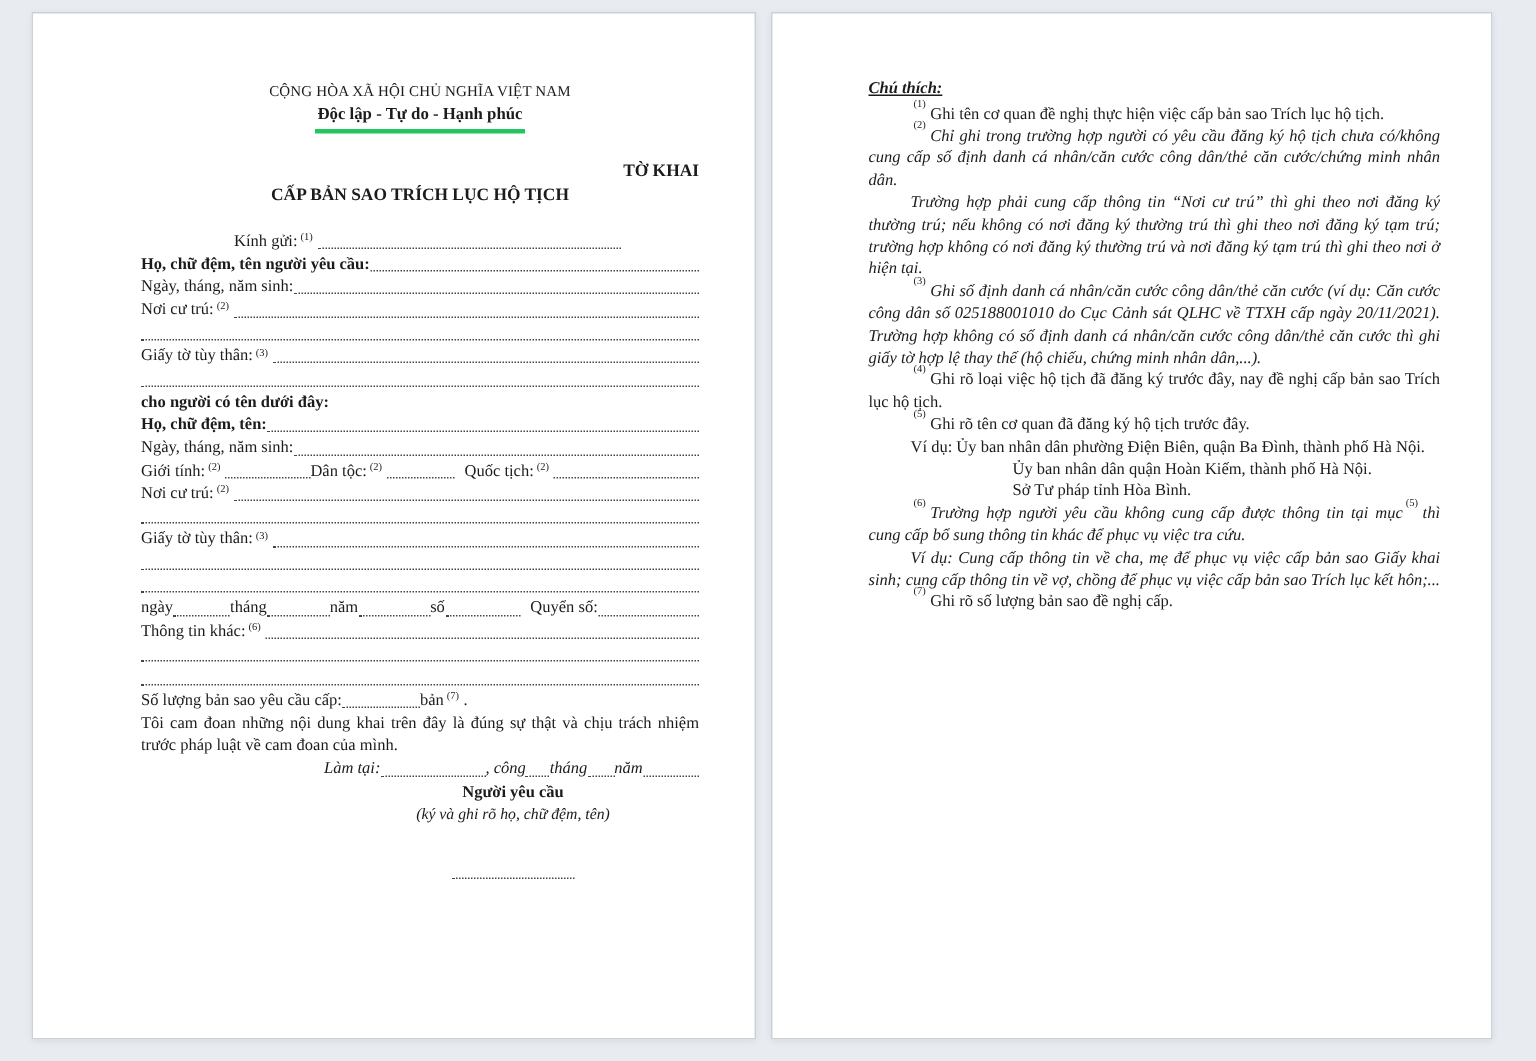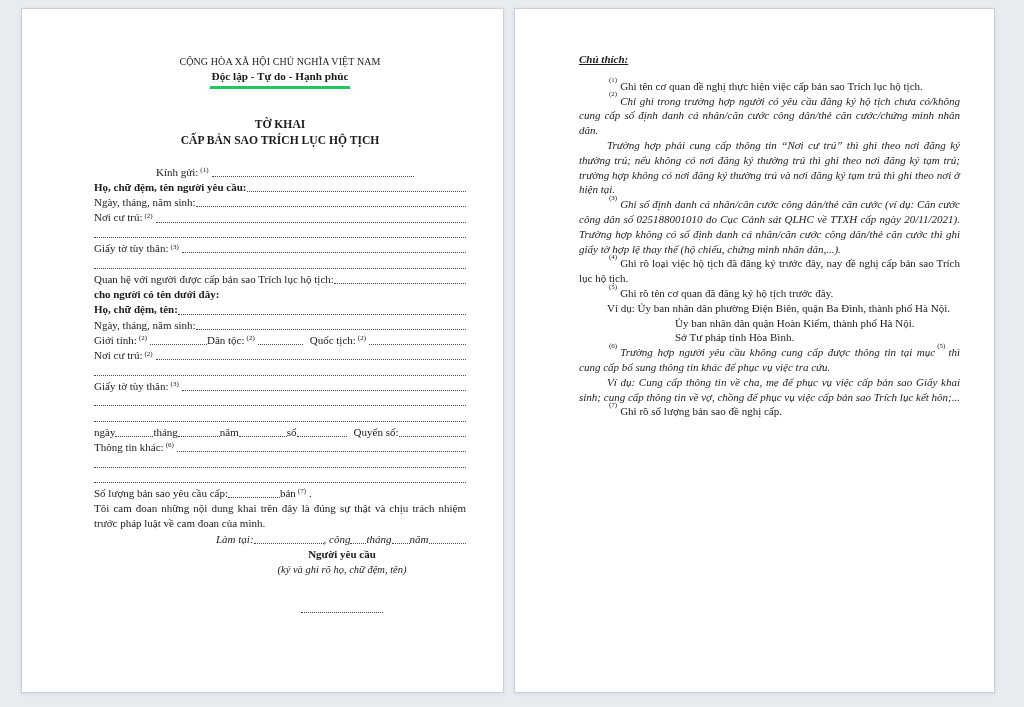--- a/index.html
+++ b/index.html
@@ -27,32 +27,32 @@
   .lbl{white-space:pre;}
   sup{font-size:7px;line-height:0;position:relative;top:-3.5px;margin:0 3px 0 2px;font-style:normal;}
   .dots{flex:1 1 auto;align-self:flex-end;height:0;border-bottom:1px dotted var(--dots);margin-bottom:3px;}
   .dots.f57{flex:0 0 57px;} .dots.f45{flex:0 0 45px;} .dots.f52{flex:0 0 52px;}
   .dots.f38{flex:0 0 38px;} .dots.f42{flex:0 0 42px;} .dots.f48{flex:0 0 48px;} .dots.f50{flex:0 0 50px;}
   .dots.f70{flex:0 0 70px;} .dots.f16{flex:0 0 16px;} .dots.f18{flex:0 0 18px;}
   .sp{flex:0 0 52px;} .sp6{flex:0 0 7px;}
   .dotline{height:15.3px;position:relative;}
   .dotline::after{content:"";position:absolute;left:0;right:0;bottom:3px;border-bottom:1px dotted var(--dots);}
   .wide{word-spacing:2.5px;}
-  .mt12{margin-top:0;} .mt14{margin-top:28px;} .mt16{margin-top:16px;}
+  .mt12{margin-top:0;} .mt14{margin-top:17px;text-align:right;} .mt16{margin-top:16px;}
   .indent-kg{flex:0 0 62px;}
   .just{text-align:justify;}
 
   .sigblock{margin-left:122px;width:252px;text-align:center;}
   .sigline-short{width:82px;margin:24px 0 0 207px;position:relative;height:15px;}
   .sigline-short::after{content:"";position:absolute;left:0;right:0;bottom:4px;border-bottom:1px dotted var(--dots);}
 
   .note{ text-align:justify;text-indent:28px; }
   .note.i{font-style:italic;}
   .note.ind2{text-indent:96px;}
-  .heading-note{font-weight:bold;font-style:italic;text-decoration:underline;margin-bottom:12px;}
+  .heading-note{font-weight:bold;font-style:italic;text-decoration:underline;margin-bottom:2px;}
 </style>
 </head>
 <body>
 
 <div class="canvas">
 
   <div class="page page-1">
 
     <div class="center nat1">CỘNG HÒA XÃ HỘI CHỦ NGHĨA VIỆT NAM</div>
     <div class="center">
@@ -83,24 +83,20 @@
         <sup>(2)</sup>
       <span class="dots"></span>
     </div>
     <div class="dotline"></div>
     <div class="row">
       <span class="lbl">Giấy tờ tùy thân:</span>
         <sup>(3)</sup>
       <span class="dots"></span>
     </div>
     <div class="dotline"></div>
-    <div class="row">
-      <span class="lbl">Quan hệ với người được cấp bản sao Trích lục hộ tịch:</span>
-      <span class="dots"></span>
-    </div>
 
     <div class="row">
       <span class="lbl b">cho người có tên dưới đây:</span>
     </div>
 
     <div class="row">
       <span class="lbl b">Họ, chữ đệm, tên:</span>
       <span class="dots"></span>
     </div>
     <div class="row">

